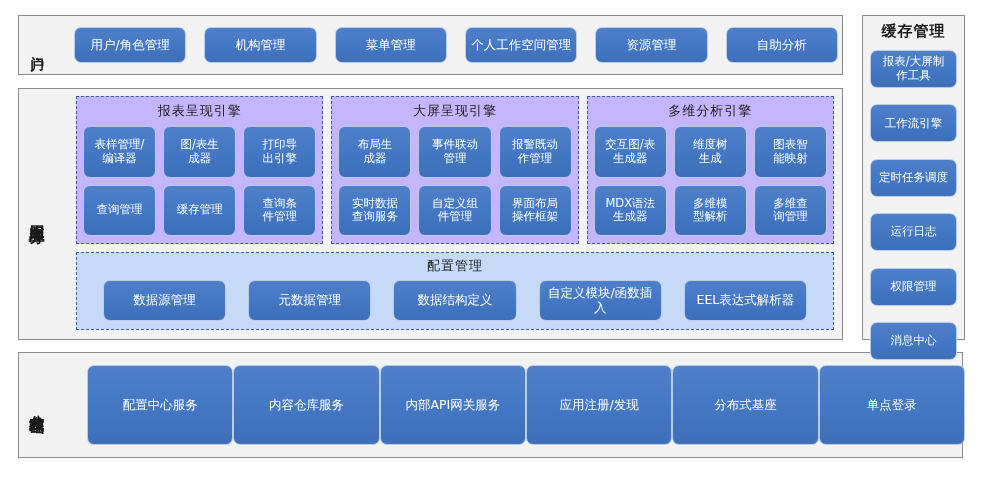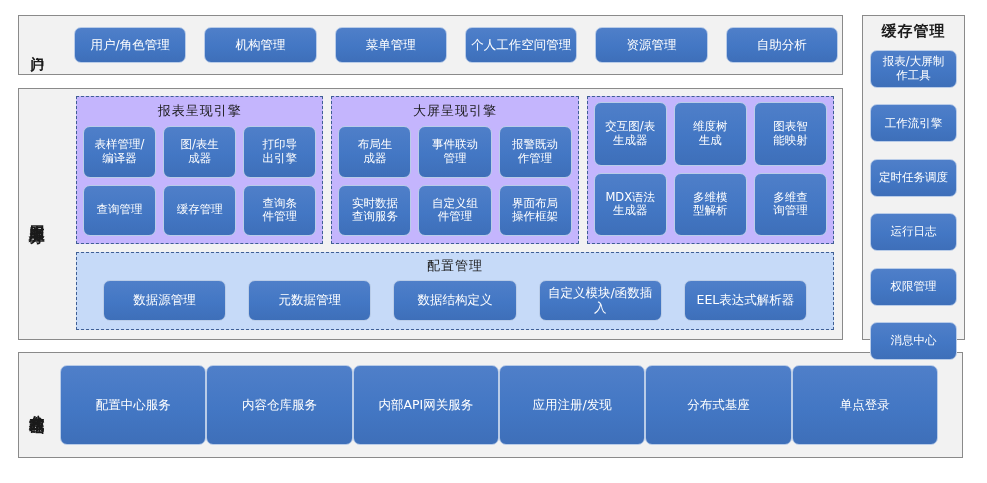--- a/index.html
+++ b/index.html
@@ -163,21 +163,21 @@
     flex: 1 1 auto;
     display: flex;
     gap: 22px;
     padding: 0 18px;
   }
   #config-row .btn { flex: 1 1 0; height: 100%; font-size: 12.5px; }
 
   
   #foundation-row {
     position: absolute;
-    left: 60px; top: 365px;
+    left: 87px; top: 365px;
     width: 878px;
     height: 80px;
     display: flex;
   }
   #foundation-row .btn { flex: 1 1 0; height: 80px; font-size: 12.5px; }
 </style>
 </head>
 <body>
 
 <div id="canvas">
@@ -226,20 +226,21 @@
         <div class="btn small">实时数据
 查询服务</div>
         <div class="btn small">自定义组
 件管理</div>
         <div class="btn small">界面布局
 操作框架</div>
       </div>
     </div>
 
     <div class="engine-group">
+      <div class="engine-title">多维分析引擎</div>
       <div class="engine-grid">
         <div class="btn small">交互图/表
 生成器</div>
         <div class="btn small">维度树
 生成</div>
         <div class="btn small">图表智
 能映射</div>
         <div class="btn small">MDX语法
 生成器</div>
         <div class="btn small">多维模

